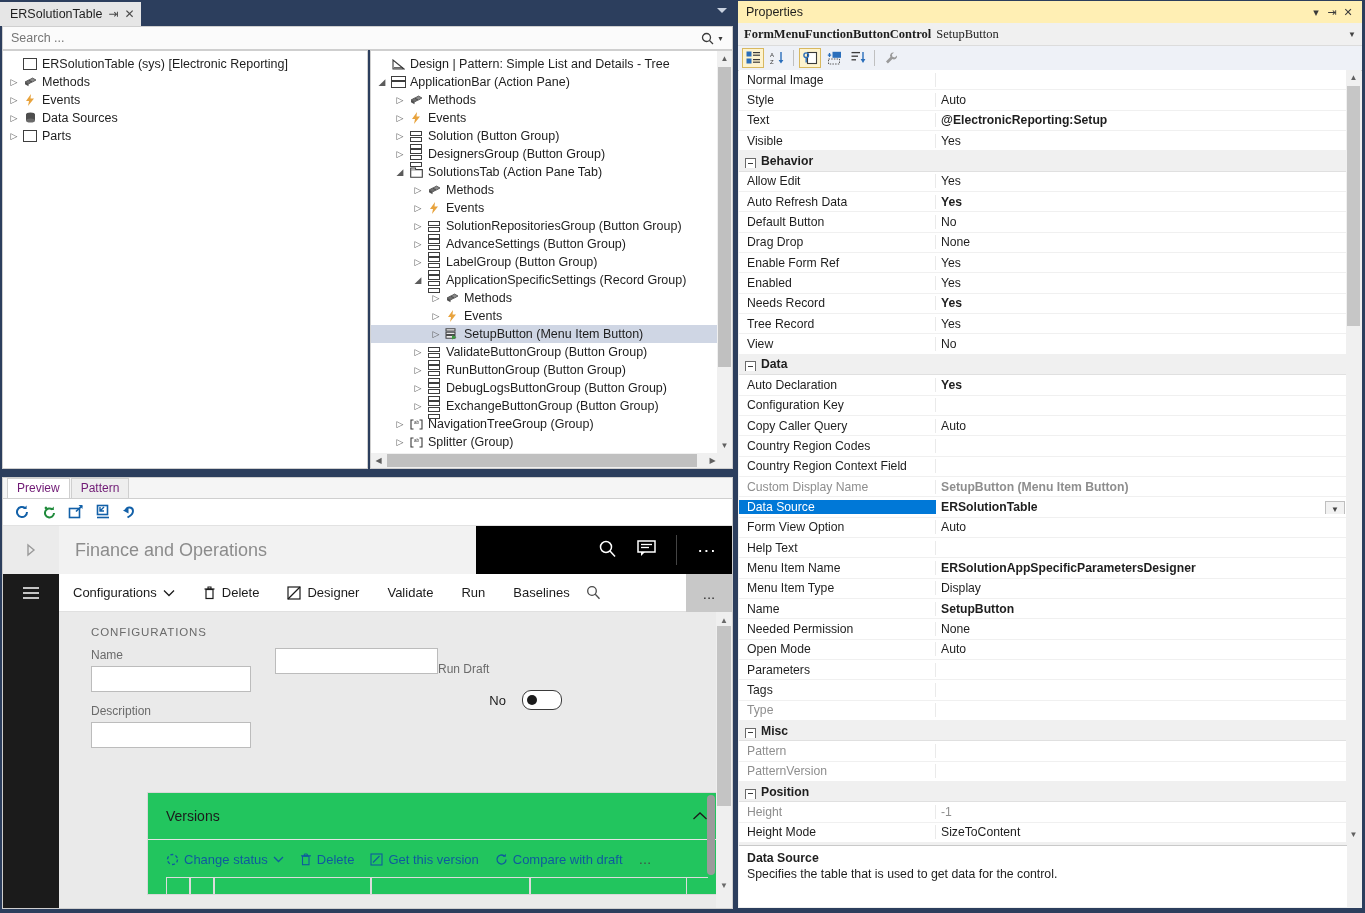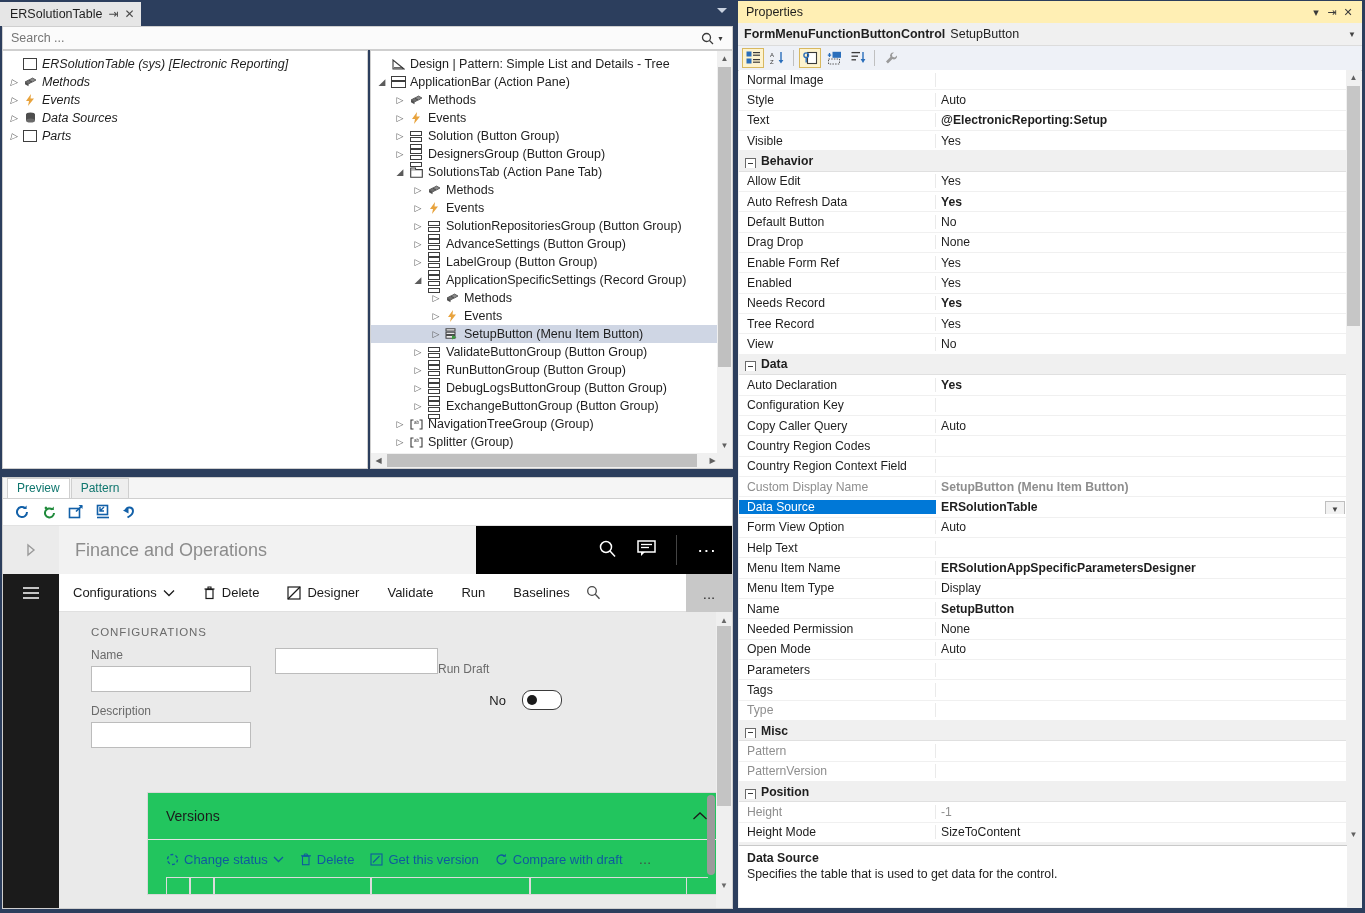--- a/index.html
+++ b/index.html
@@ -25,21 +25,21 @@
   .doc-tab .pin,.doc-tab .close{color:#4a4a4a;font-size:12px;cursor:default;}
   .tab-dropdown{position:absolute;right:8px;top:8px;width:0;height:0;
     border-left:5px solid transparent;border-right:5px solid transparent;border-top:5px solid #c9d2e0;}
 
   .searchrow{position:absolute;left:2px;top:26px;width:731px;height:24px;background:#fbfbfb;border:1px solid #cfcfcf;box-sizing:border-box;display:flex;align-items:center;}
   .searchrow .ph{padding-left:8px;color:#8c8c8c;font-size:12.5px;flex:1;}
   .searchrow .sicon{display:flex;align-items:center;gap:3px;padding-right:8px;color:#3b3b3b;}
 
   .panes{position:absolute;left:2px;top:50px;width:731px;height:419px;display:flex;}
   .pane{background:#ffffff;border:1px solid #cfcfcf;box-sizing:border-box;position:relative;overflow:hidden;}
-  .pane-left{width:367px;height:419px;font-style:italic;}
+  .pane-left{width:367px;height:419px;}
   .pane-right{width:364px;height:419px;margin-left:2px;}
 
   .tree{padding:4px 0 0 0;font-size:12.5px;color:#1e1e1e;}
   .node{display:flex;align-items:center;height:18px;white-space:nowrap;line-height:18px;}
   .node.sel{background:#cfd6e4;}
   .exp{width:14px;text-align:center;color:#5b5b5b;font-size:9px;flex:0 0 14px;}
   .ico{width:18px;flex:0 0 18px;display:flex;align-items:center;justify-content:center;}
   .lbl{padding-left:3px;}
 
   
@@ -56,21 +56,21 @@
   .vsb .arrow{width:15px;height:15px;display:flex;align-items:center;justify-content:center;color:#606060;font-size:8px;}
   .vsb .arrow.bot{position:absolute;bottom:0;left:0;}
   .vsb .thumb{position:absolute;left:1px;width:13px;background:#c0c0c0;}
   .hsb{position:absolute;left:0;bottom:0;height:15px;width:100%;background:#f0f0f0;}
   .hsb .arrow{position:absolute;top:0;width:15px;height:15px;display:flex;align-items:center;justify-content:center;color:#606060;font-size:8px;}
   .hsb .thumb{position:absolute;top:1px;height:13px;background:#c0c0c0;}
 
   
   .prevpanel{position:absolute;left:2px;top:477px;width:731px;height:432px;background:#fff;border:1px solid #cfcfcf;box-sizing:border-box;overflow:hidden;}
   .prevtabs{height:20px;background:#f5f5f5;border-bottom:1px solid #cfcfcf;display:flex;align-items:flex-end;padding-left:4px;}
-  .ptab{height:19px;line-height:19px;padding:0 9px;font-size:12px;background:#ffffff;border:1px solid #cfcfcf;border-bottom:none;margin-right:1px;color:#0f766e;}
+  .ptab{height:19px;line-height:19px;padding:0 9px;font-size:12px;background:#ffffff;border:1px solid #cfcfcf;border-bottom:none;margin-right:1px;color:#701a75;}
   .ptab.inactive{background:#eeeeee;}
   .prevtoolbar{height:26px;background:#ffffff;display:flex;align-items:center;gap:10px;padding-left:10px;border-bottom:1px solid #e2e2e2;}
   .prevtoolbar .tb{width:17px;height:17px;display:flex;align-items:center;justify-content:center;}
 
   
   .d365{position:relative;width:729px;height:383px;overflow:hidden;background:#ffffff;}
   .d365-top{height:48px;display:flex;background:#f2f2f2;}
   .d365-expand{width:56px;display:flex;align-items:center;justify-content:center;background:#ebebeb;}
   .d365-title{flex:1;display:flex;align-items:center;padding-left:16px;color:#8c8c8c;font-size:18px;background:#f2f2f2;}
   .d365-black{width:240px;background:#000000;display:flex;align-items:center;justify-content:flex-end;gap:20px;padding-right:16px;color:#ffffff;}
@@ -98,21 +98,21 @@
   .card-acts{display:flex;align-items:center;gap:16px;padding:12px 18px 10px 18px;color:#0f5a9e;font-size:13px;}
   .act{display:flex;align-items:center;gap:5px;}
   .grid-stub{display:flex;height:16px;border-top:1px solid #dcdcdc;margin:0 18px;}
   .grid-stub div{border-right:1px solid #dcdcdc;border-left:1px solid #dcdcdc;}
 
   
   .props{position:absolute;left:737px;top:0;width:626px;height:909px;background:#f0f0f0;border:1px solid #2c3e5d;box-sizing:border-box;}
   .props-title{height:22px;background:#ffefb4;display:flex;align-items:center;padding:0 6px 0 8px;font-size:12.5px;color:#1e1e1e;}
   .props-title .spacer{flex:1;}
   .props-title .tbtn{width:16px;text-align:center;color:#3a3a3a;font-size:11px;}
-  .props-sub{height:22px;background:#f0f0f0;display:flex;align-items:center;padding:0 6px 0 6px;font-size:12.5px;gap:5px;border-bottom:1px solid #dcdcdc;}
+  .props-sub{height:22px;background:#f0f0f0;display:flex;align-items:center;padding:0 6px 0 6px;font-size:12.5px;gap:5px;border-bottom:1px solid #dcdcdc;font-family:Liberation Serif, serif;}
   .props-sub b{font-weight:bold;}
   .props-sub .spacer{flex:1;}
   .props-tb{height:24px;background:#eef1f7;display:flex;align-items:center;gap:2px;padding:0 4px;border-bottom:1px solid #cfcfcf;}
   .tbi{width:22px;height:20px;display:flex;align-items:center;justify-content:center;box-sizing:border-box;}
   .tbi.on{border:1px solid #d8b860;background:#fdf3cf;}
   .tbsep{width:1px;height:16px;background:#c0c0c0;margin:0 3px;}
 
   .grid{position:absolute;left:1px;top:69px;width:608px;height:772px;overflow:hidden;background:#ffffff;}
   .row{display:flex;height:19.35px;border-bottom:1px solid #f0f0f0;align-items:center;font-size:12.2px;}
   .row .k{width:197px;flex:0 0 197px;padding-left:8px;border-right:1px solid #eaeaea;box-sizing:border-box;white-space:nowrap;overflow:hidden;}

